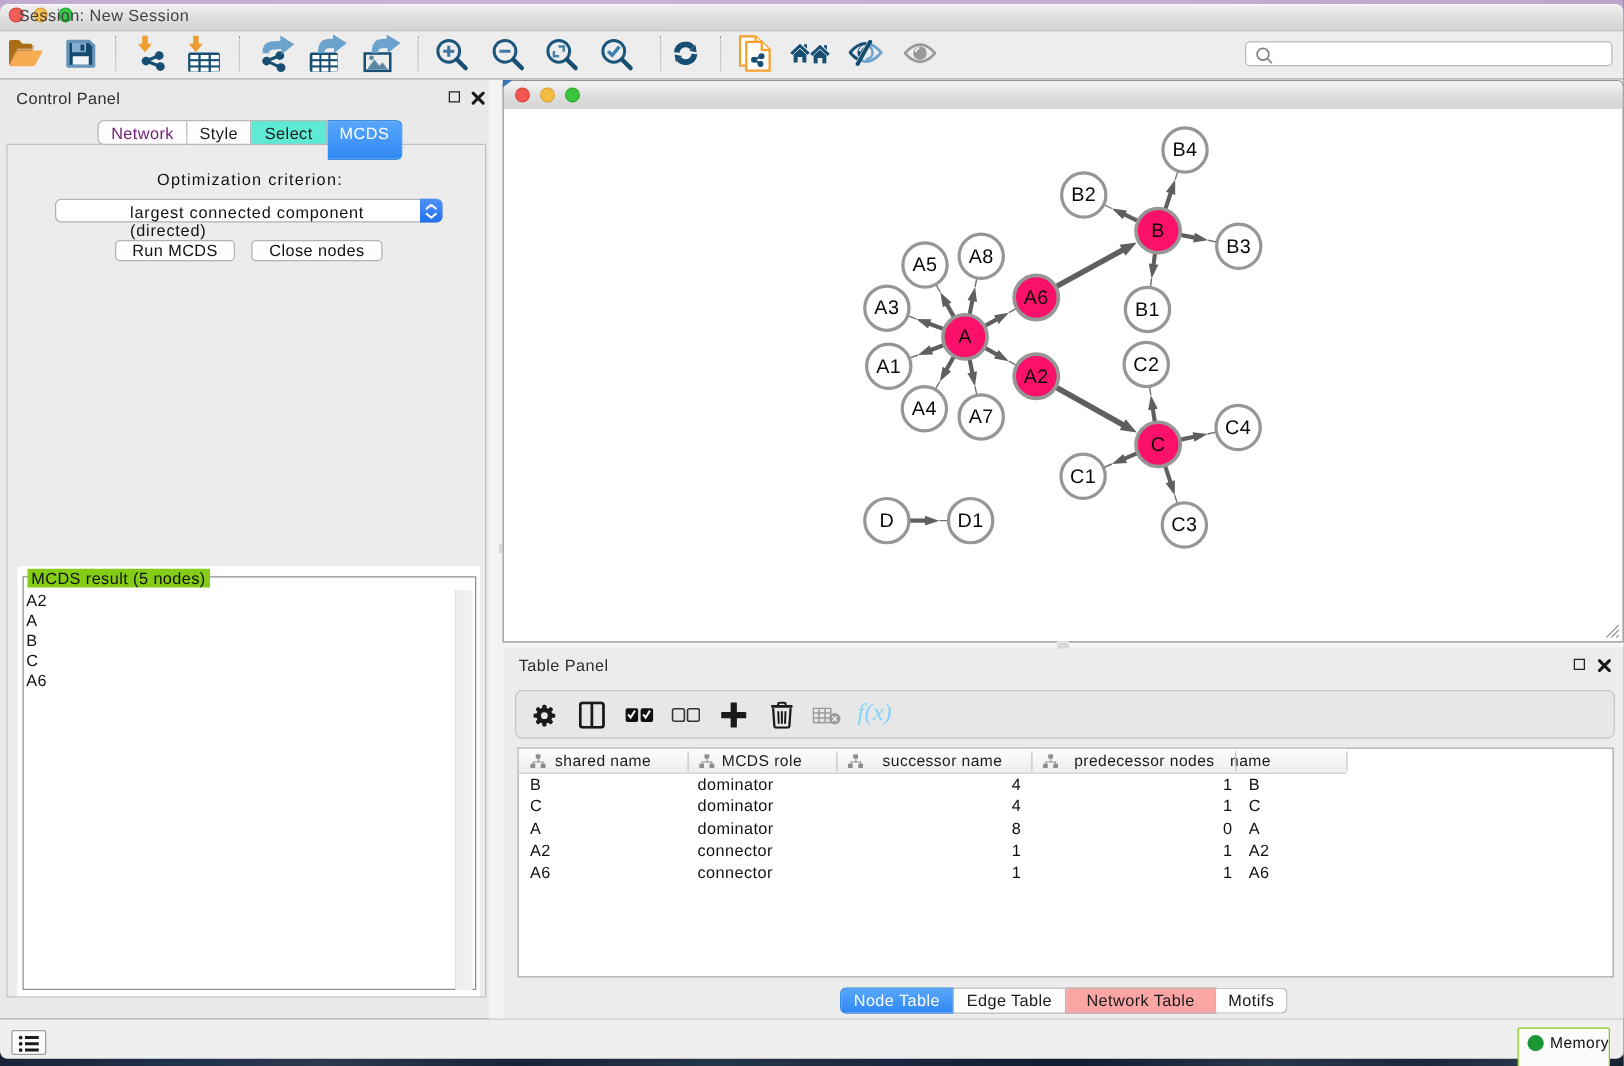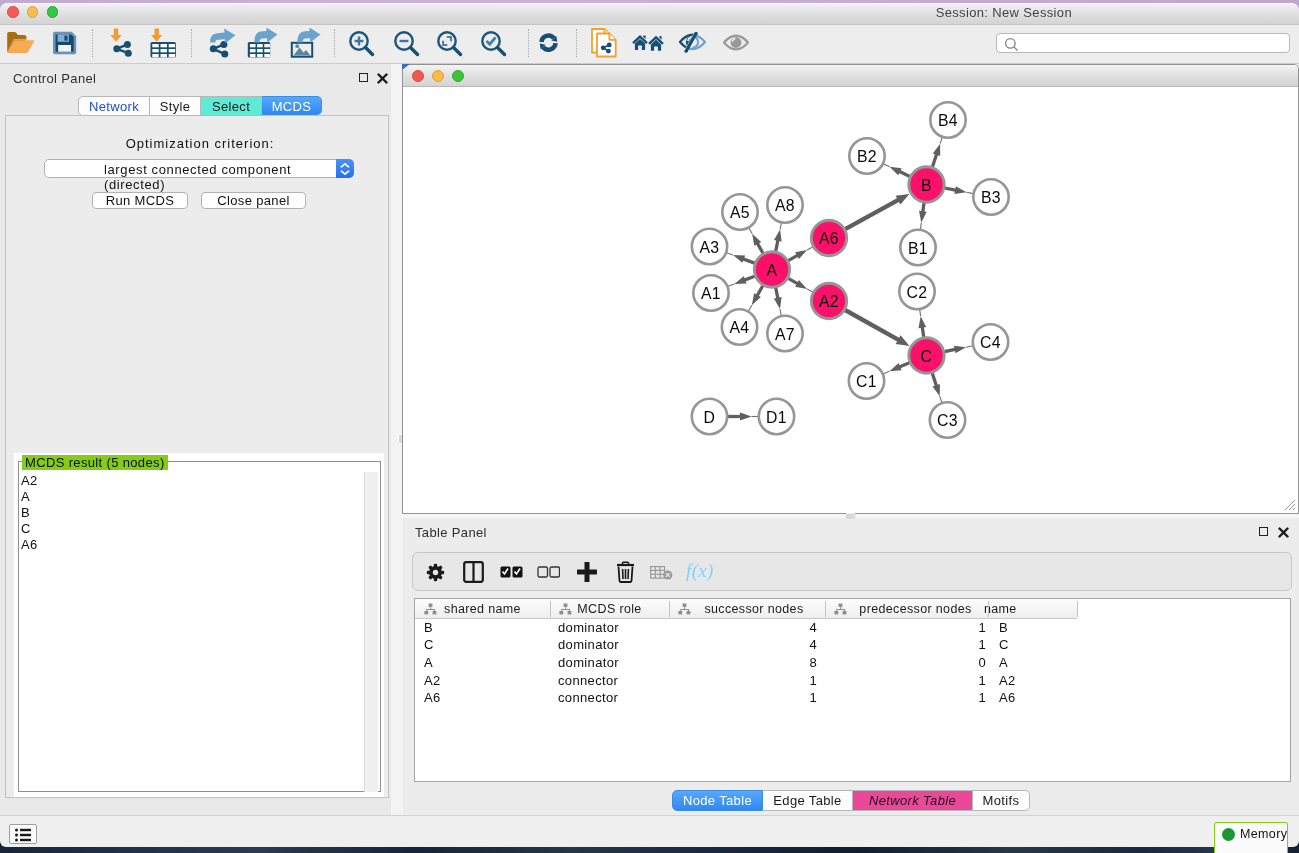--- a/index.html
+++ b/index.html
@@ -15,21 +15,21 @@
   <div class="abs" style="left:0;top:0;width:1299px;height:27px;background:linear-gradient(90deg,#c2abd1,#c9b3d6 30%,#c4add2 70%,#bda6cb);"></div>
 
   <div class="abs" style="left:0;top:845px;width:1299px;height:8px;background:linear-gradient(90deg,#1a2438,#20304a 10%,#2b3a50 20%,#17233a 32%,#253649 44%,#1a2740 55%,#121c30 66%,#263748 78%,#1b2840 88%,#2a3a4e 95%,#15202f);"></div>
 
   <div class="abs" style="left:0;top:3px;width:1299px;height:22px;border-radius:7px 7px 0 0;background:linear-gradient(#f0f0f0,#dcdcdc 60%,#d3d3d3);border-top:1px solid #f8f8f8;"></div>
   <div class="abs" style="left:0;top:24px;width:1299px;height:1px;background:#c4c4c4;"></div>
 
   <div class="abs" style="left:7.2px;top:6.4px;width:11.6px;height:11.6px;border-radius:50%;background:#f25e57;border:0.5px solid #d94c44;"></div>
   <div class="abs" style="left:26.8px;top:6.4px;width:11.6px;height:11.6px;border-radius:50%;background:#f6be4f;border:0.5px solid #dfa03c;"></div>
   <div class="abs" style="left:46.8px;top:6.4px;width:11.6px;height:11.6px;border-radius:50%;background:#34c748;border:0.5px solid #24a734;"></div>
-  <div class="abs" style="left:0;top:5px;width:1072px;text-align:right;font-size:13px;color:#434343;">Session: New Session</div>
+  <div class="abs" style="left:0;top:5px;width:1072px;text-align:left;font-size:13px;color:#434343;padding-left:15px;">Session: New Session</div>
 
   <div class="abs" style="left:0;top:25px;width:1299px;height:38px;background:#ededed;"></div>
   <div class="abs" style="left:0;top:63px;width:1299px;height:1px;background:#cccccc;"></div>
   <div id="toolbar-icons">
 
     <div class="abs" style="left:92px;top:29px;width:0;height:28px;border-left:1px dotted #aaaaaa;"></div>
     <div class="abs" style="left:191px;top:29px;width:0;height:28px;border-left:1px dotted #aaaaaa;"></div>
     <div class="abs" style="left:334px;top:29px;width:0;height:28px;border-left:1px dotted #aaaaaa;"></div>
     <div class="abs" style="left:528px;top:29px;width:0;height:28px;border-left:1px dotted #aaaaaa;"></div>
     <div class="abs" style="left:576px;top:29px;width:0;height:28px;border-left:1px dotted #aaaaaa;"></div>
@@ -207,38 +207,38 @@
 
   <div class="abs" style="left:13px;top:71px;font-size:13px;color:#2e2e2e;">Control Panel</div>
   <div class="abs" style="left:359px;top:73px;width:9px;height:9px;border:1.6px solid #222;"></div>
   <svg class="abs" style="left:377px;top:73px;" width="11" height="11" viewBox="0 0 11 11">
       <path d="M1.5 1.5 L9.5 9.5 M9.5 1.5 L1.5 9.5" stroke="#1a1a1a" stroke-width="2.4" stroke-linecap="round"></path>
     </svg>
 
   <div class="abs" style="left:5px;top:115px;width:384px;height:683px;border:1px solid #c2c2c2;background:#ececec;"></div>
 
   <div class="abs" style="left:78px;top:96px;width:244px;height:20px;">
-    <div class="abs" style="left:0;top:0;width:72px;height:20px;background:#fdfdfd;border:1px solid #b7b7b7;border-radius:5px 0 0 5px;text-align:center;font-size:13px;color:#1d4ed8;line-height:19px;">Network</div>
+    <div class="abs" style="left:0;top:0;width:72px;height:20px;background:#fdfdfd;border:1px solid #b7b7b7;border-radius:5px 0 0 5px;text-align:center;font-size:13px;color:#701a75;line-height:19px;">Network</div>
     <div class="abs" style="left:72px;top:0;width:51px;height:20px;background:#fdfdfd;border:1px solid #b7b7b7;border-left:none;text-align:center;font-size:13px;color:#1a1a1a;line-height:19px;">Style</div>
     <div class="abs" style="left:123px;top:0;width:61px;height:20px;background:#5eead4;border:1px solid #b7b7b7;border-left:none;text-align:center;font-size:13px;color:#1a1a1a;line-height:19px;">Select</div>
-    <div class="abs" style="left:184px;top:0;width:60px;height:19px;background:linear-gradient(#58a7fb,#2f88f3);border:1px solid #3c8de0;border-left:none;border-radius:0 5px 5px 0;text-align:center;font-size:13px;color:#ffffff;line-height:19px;">MCDS</div>
+    <div class="abs" style="left:184px;top:0;width:60px;height:32px;background:linear-gradient(#58a7fb,#2f88f3);border:1px solid #3c8de0;border-left:none;border-radius:0 5px 5px 0;text-align:center;font-size:13px;color:#ffffff;line-height:19px;">MCDS</div>
   </div>
 
   <div class="abs" style="left:4px;top:136px;width:392px;text-align:center;font-size:13px;color:#111;letter-spacing:1px;">Optimization criterion:</div>
   <div class="abs" style="left:44px;top:159px;width:310px;height:19px;background:#ffffff;border:1px solid #b2b2b2;border-radius:5px;">
     <div class="abs" style="left:11px;top:1.5px;font-size:13px;color:#111;letter-spacing:0.62px;padding-left:48px;">largest connected component (directed)</div>
     <div class="abs" style="right:-1px;top:-1px;width:18px;height:19px;border-radius:0 5px 5px 0;background:linear-gradient(#4a90f5,#3b82f2 50%,#2470ec);">
       <svg width="10" height="12" viewBox="0 0 10 12" style="position:absolute;left:4px;top:4px;">
           <path d="M1.4 3.8 L5 0.8 L8.6 3.8" stroke="#fff" stroke-width="1.7" fill="none" stroke-linecap="round" stroke-linejoin="round"></path>
           <path d="M1.4 8.2 L5 11.2 L8.6 8.2" stroke="#fff" stroke-width="1.7" fill="none" stroke-linecap="round" stroke-linejoin="round"></path>
         </svg>
     </div>
   </div>
   <div class="abs" style="left:92px;top:191.5px;width:96px;height:17.5px;background:#fefefe;border:1px solid #b2b2b2;border-radius:4px;text-align:center;font-size:13px;color:#111;line-height:16px;">Run MCDS</div>
-  <div class="abs" style="left:201px;top:191.5px;width:105px;height:17.5px;background:#fefefe;border:1px solid #b2b2b2;border-radius:4px;text-align:center;font-size:13px;color:#111;line-height:16px;">Close panel</div>
+  <div class="abs" style="left:201px;top:191.5px;width:105px;height:17.5px;background:#fefefe;border:1px solid #b2b2b2;border-radius:4px;text-align:center;font-size:13px;color:#111;line-height:16px;">Close nodes</div>
 
   <div class="abs" style="left:14px;top:453px;width:370px;height:344px;background:#ffffff;"></div>
   <div class="abs" style="left:18px;top:461px;width:363px;height:331px;border:1px solid #8f8f8f;"></div>
   <div class="abs" style="left:22px;top:455px;background:#84cc16;padding:0 3px;font-size:13px;color:#111;">MCDS result (5 nodes)</div>
   <div class="abs" style="left:363.5px;top:472px;width:14px;height:320px;background:#f0f0f0;border-left:1px solid #dcdcdc;"></div>
   <div class="abs" style="left:21px;top:473px;font-size:13px;line-height:15.9px;color:#111;">A2<br>A<br>B<br>C<br>A6</div>
 
   <div class="abs" style="left:402px;top:64px;width:897px;height:449.5px;border:1px solid #929292;border-radius:5px 5px 0 0;background:#ffffff;">
     <div class="abs" style="left:0;top:0;width:895px;height:22px;border-radius:4px 4px 0 0;background:linear-gradient(#f4f4f4,#dfdfdf 55%,#d4d4d4);border-bottom:1px solid #b7b7b7;">
       <svg class="abs" style="left:-1px;top:-1px;" width="8" height="6" viewBox="0 0 8 6">
@@ -433,21 +433,21 @@
       </svg>
   <div class="abs" style="left:550px;top:599px;width:119px;height:20px;text-align:center;font-size:12.5px;color:#1c1c1c;line-height:20px;">MCDS role</div>
   <svg class="abs" style="left:559px;top:603px;" width="13" height="12" viewBox="0 0 13 12">
         <g fill="#8d8d8d">
           <rect x="4.6" y="0.5" width="3.8" height="3.4"></rect>
           <rect x="0.4" y="8" width="3.8" height="3.4"></rect>
           <rect x="8.6" y="8" width="3.8" height="3.4"></rect>
           <path d="M6.2 3.9 h0.9 v2.2 h3.8 v2 h-0.9 v-1.1 h-6.8 v1.1 h-0.9 v-2 h3.9 z"></path>
         </g>
       </svg>
-  <div class="abs" style="left:676px;top:599px;width:156px;height:20px;text-align:center;font-size:12.5px;color:#1c1c1c;line-height:20px;">successor nodes</div>
+  <div class="abs" style="left:676px;top:599px;width:156px;height:20px;text-align:center;font-size:12.5px;color:#1c1c1c;line-height:20px;">successor name</div>
   <svg class="abs" style="left:678px;top:603px;" width="13" height="12" viewBox="0 0 13 12">
         <g fill="#8d8d8d">
           <rect x="4.6" y="0.5" width="3.8" height="3.4"></rect>
           <rect x="0.4" y="8" width="3.8" height="3.4"></rect>
           <rect x="8.6" y="8" width="3.8" height="3.4"></rect>
           <path d="M6.2 3.9 h0.9 v2.2 h3.8 v2 h-0.9 v-1.1 h-6.8 v1.1 h-0.9 v-2 h3.9 z"></path>
         </g>
       </svg>
   <div class="abs" style="left:834px;top:599px;width:163px;height:20px;text-align:center;font-size:12.5px;color:#1c1c1c;line-height:20px;">predecessor nodes</div>
   <svg class="abs" style="left:834px;top:603px;" width="13" height="12" viewBox="0 0 13 12">
@@ -489,21 +489,21 @@
   <div class="abs" style="left:424px;top:689.4px;height:17.7px;line-height:17.7px;font-size:13px;color:#111;">A6</div>
   <div class="abs" style="left:558px;top:689.4px;height:17.7px;line-height:17.7px;font-size:13px;color:#111;">connector</div>
   <div class="abs" style="left:669px;top:689.4px;width:148px;height:17.7px;line-height:17.7px;font-size:13px;color:#111;text-align:right;">1</div>
   <div class="abs" style="left:825px;top:689.4px;width:161px;height:17.7px;line-height:17.7px;font-size:13px;color:#111;text-align:right;">1</div>
   <div class="abs" style="left:999px;top:689.4px;height:17.7px;line-height:17.7px;font-size:13px;color:#111;">A6</div>
   </div>
 
   <div class="abs" style="left:672px;top:790px;width:358px;height:21px;">
     <div class="abs" style="left:0;top:0;width:91px;height:21px;background:linear-gradient(#58a7fb,#2f88f3);border:1px solid #3c8de0;border-radius:5px 0 0 5px;text-align:center;font-size:13px;color:#fff;line-height:20px;">Node Table</div>
     <div class="abs" style="left:91px;top:0;width:90px;height:21px;background:#fdfdfd;border:1px solid #b7b7b7;border-left:none;text-align:center;font-size:13px;color:#1a1a1a;line-height:20px;">Edge Table</div>
-    <div class="abs" style="left:181px;top:0;width:120px;height:21px;background:#ec4899;border:1px solid #b7b7b7;border-left:none;text-align:center;font-size:13px;color:#1a1a1a;line-height:20px;font-style:italic;">Network Table</div>
+    <div class="abs" style="left:181px;top:0;width:120px;height:21px;background:#fca5a5;border:1px solid #b7b7b7;border-left:none;text-align:center;font-size:13px;color:#1a1a1a;line-height:20px;">Network Table</div>
     <div class="abs" style="left:301px;top:0;width:57px;height:21px;background:#fdfdfd;border:1px solid #b7b7b7;border-left:none;border-radius:0 5px 5px 0;text-align:center;font-size:13px;color:#1a1a1a;line-height:20px;">Motifs</div>
   </div>
 
   <div class="abs" style="left:0;top:815px;width:1299px;height:32px;background:#efefef;border-top:1px solid #d2d2d2;border-radius:0 0 6px 6px;"></div>
   <div class="abs" style="left:9px;top:824px;width:28px;height:20px;background:#fbfbfb;border:1px solid #9e9e9e;border-radius:2px;">
     <svg width="17" height="14" viewBox="0 0 17 14" style="position:absolute;left:5px;top:3px;">
       <circle cx="1.5" cy="2" r="1.5" fill="#1a1a1a"></circle>
         <rect x="5" y="0.8" width="11" height="2.4" fill="#1a1a1a"></rect>
       <circle cx="1.5" cy="7" r="1.5" fill="#1a1a1a"></circle>
         <rect x="5" y="5.8" width="11" height="2.4" fill="#1a1a1a"></rect>

